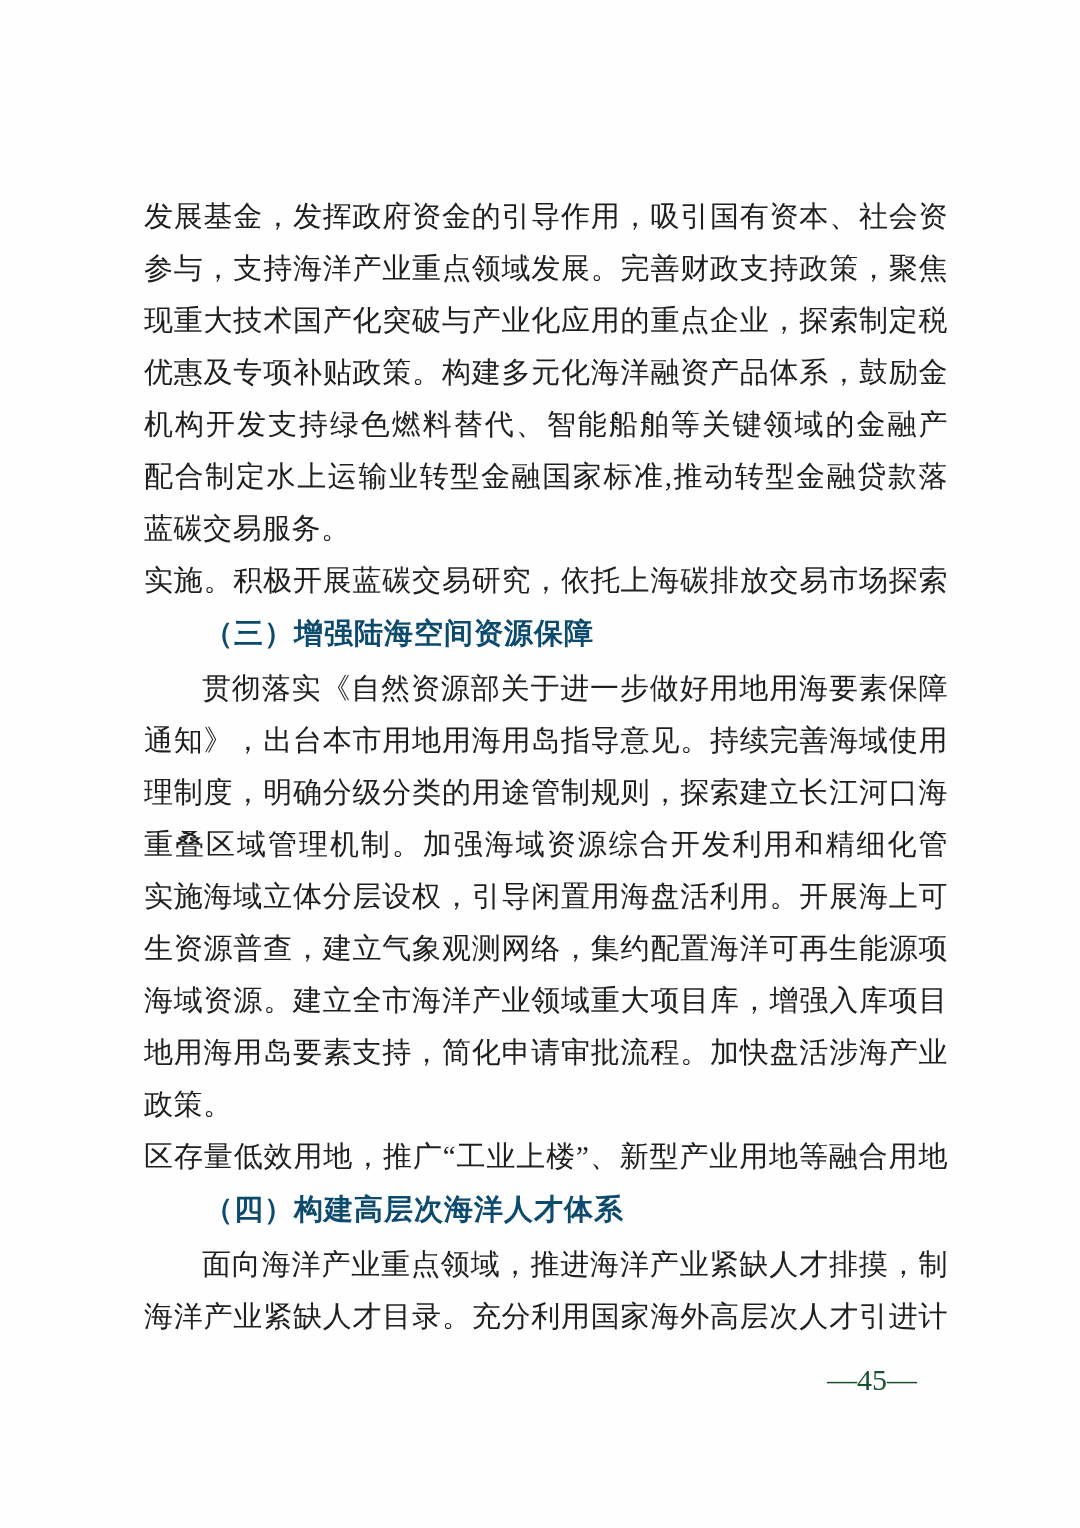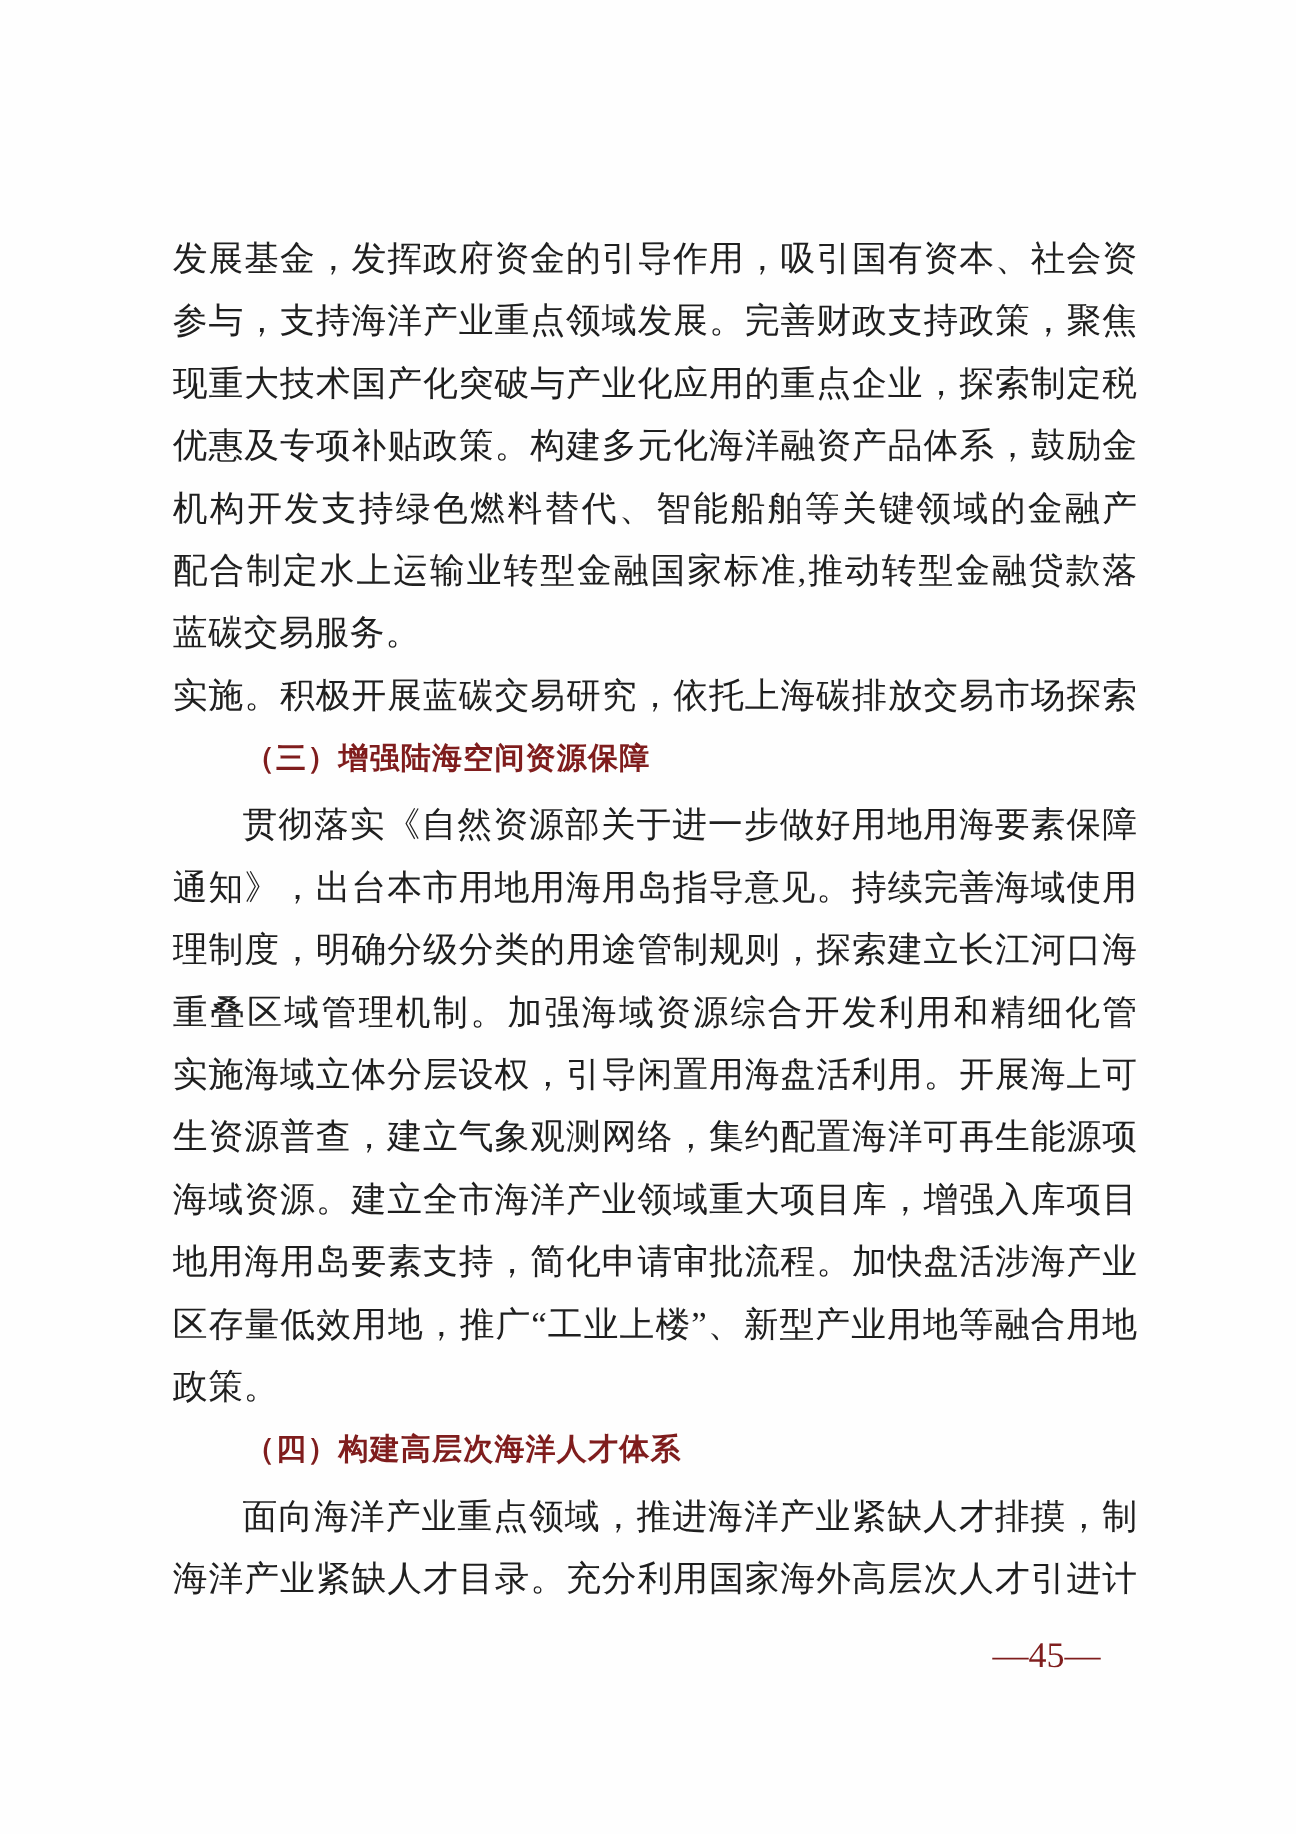--- a/index.html
+++ b/index.html
@@ -30,38 +30,38 @@
     white-space: nowrap;
   }
   .line.just {
     text-align-last: justify;
     white-space: normal;
   }
   .line.ind {
     padding-left: 58px;
   }
   .heading {
-    font-size: 25px;
+    font-size: 29px;
     line-height: 52px;
     height: 52px;
     font-weight: bold;
     padding-left: 60px;
     letter-spacing: 1px;
     margin-top: 1px;
     margin-bottom: 3px;
-    color: #7f1d1d;
+    color: #0c4a6e;
   }
   .page-number {
     position: absolute;
     top: 1360px;
     right: 163px;
     font-size: 30px;
     line-height: 40px;
     letter-spacing: 0px;
-    color: #7f1d1d;
+    color: #14532d;
   }
 </style>
 </head>
 <body>
 
 <div class="page">
   <div class="content">
 
     <div>
       <div class="line just">发展基金，发挥政府资金的引导作用，吸引国有资本、社会资本</div>
@@ -78,22 +78,22 @@
 
     <div>
       <div class="line just ind">贯彻落实《自然资源部关于进一步做好用地用海要素保障的</div>
       <div class="line just">通知》，出台本市用地用海用岛指导意见。持续完善海域使用管</div>
       <div class="line just">理制度，明确分级分类的用途管制规则，探索建立长江河口海域</div>
       <div class="line just">重叠区域管理机制。加强海域资源综合开发利用和精细化管理，</div>
       <div class="line just">实施海域立体分层设权，引导闲置用海盘活利用。开展海上可再</div>
       <div class="line just">生资源普查，建立气象观测网络，集约配置海洋可再生能源项目</div>
       <div class="line just">海域资源。建立全市海洋产业领域重大项目库，增强入库项目用</div>
       <div class="line just">地用海用岛要素支持，简化申请审批流程。加快盘活涉海产业园</div>
+      <div class="line">政策。</div>
       <div class="line just">区存量低效用地，推广“工业上楼”、新型产业用地等融合用地</div>
-      <div class="line">政策。</div>
     </div>
 
     <div class="heading">（四）构建高层次海洋人才体系</div>
 
     <div>
       <div class="line just ind">面向海洋产业重点领域，推进海洋产业紧缺人才排摸，制定</div>
       <div class="line just">海洋产业紧缺人才目录。充分利用国家海外高层次人才引进计划，</div>
     </div>
 
   </div>

